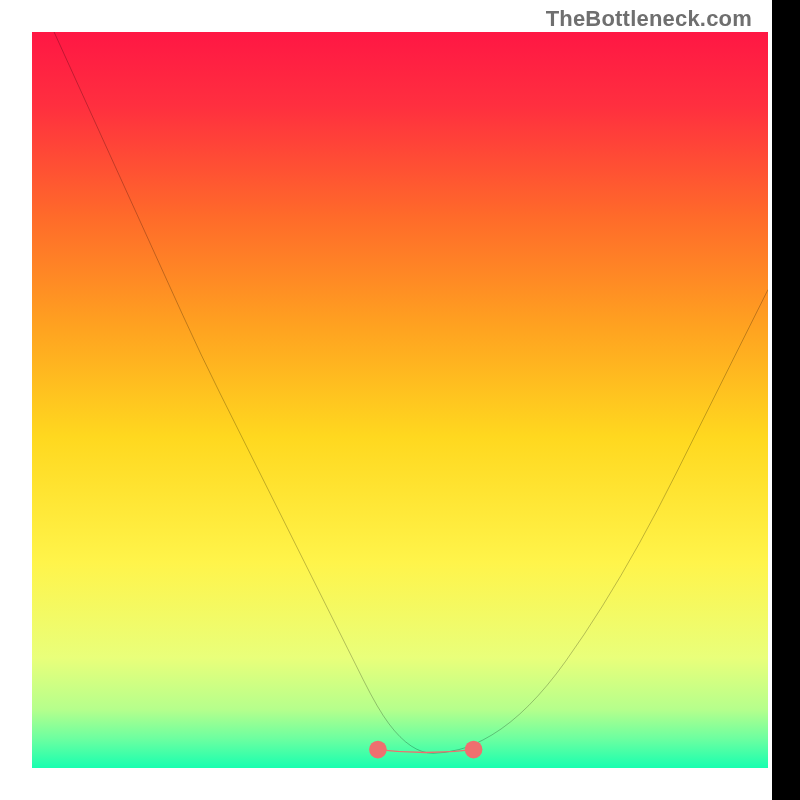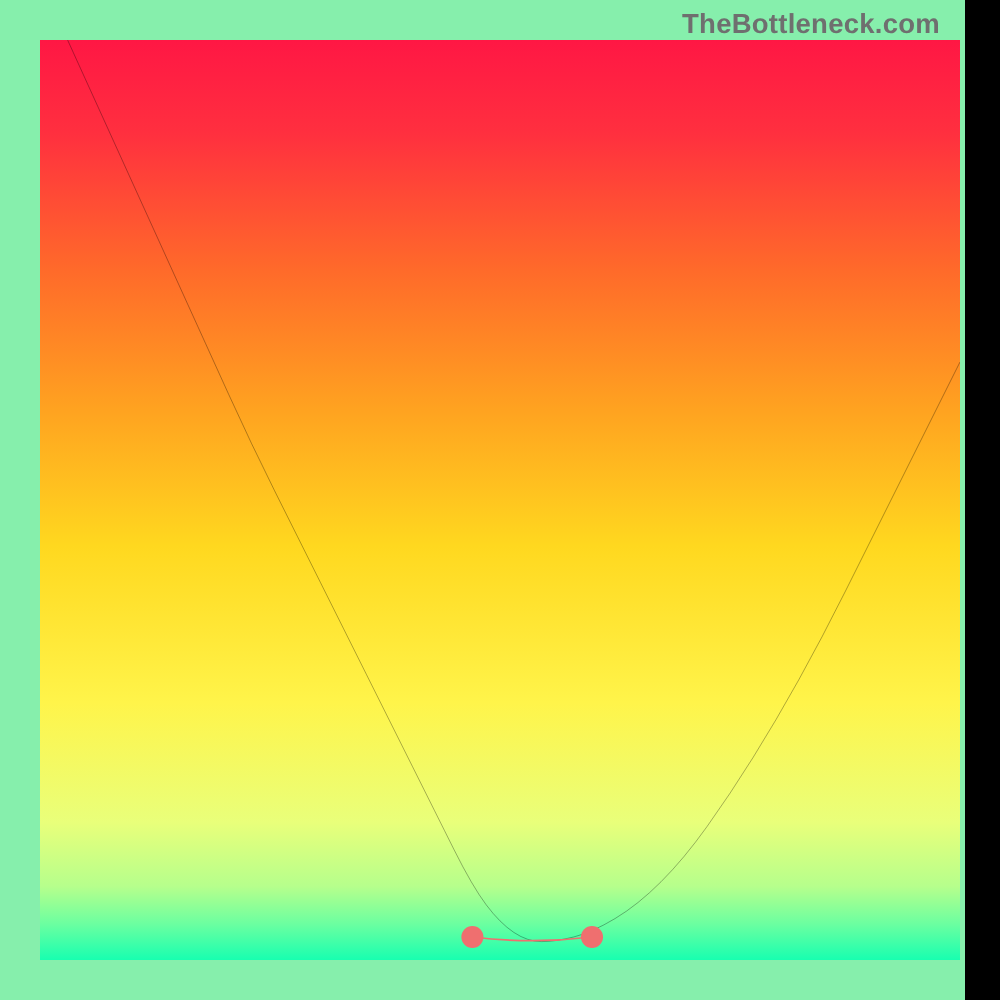--- a/index.html
+++ b/index.html
@@ -8,21 +8,21 @@
     width: 800px;
     height: 800px;
     overflow: hidden;
     background: #000;
     font-family: Arial, Helvetica, sans-serif;
   }
   .frame {
     position: relative;
     width: 772px;
     height: 800px;
-    background: #86efac;
+    background: #ffffff;
   }
   .plot-area {
     position: absolute;
     left: 32px;
     top: 32px;
     width: 736px;
     height: 736px;
     overflow: hidden;
   }
   .gradient-bg {

